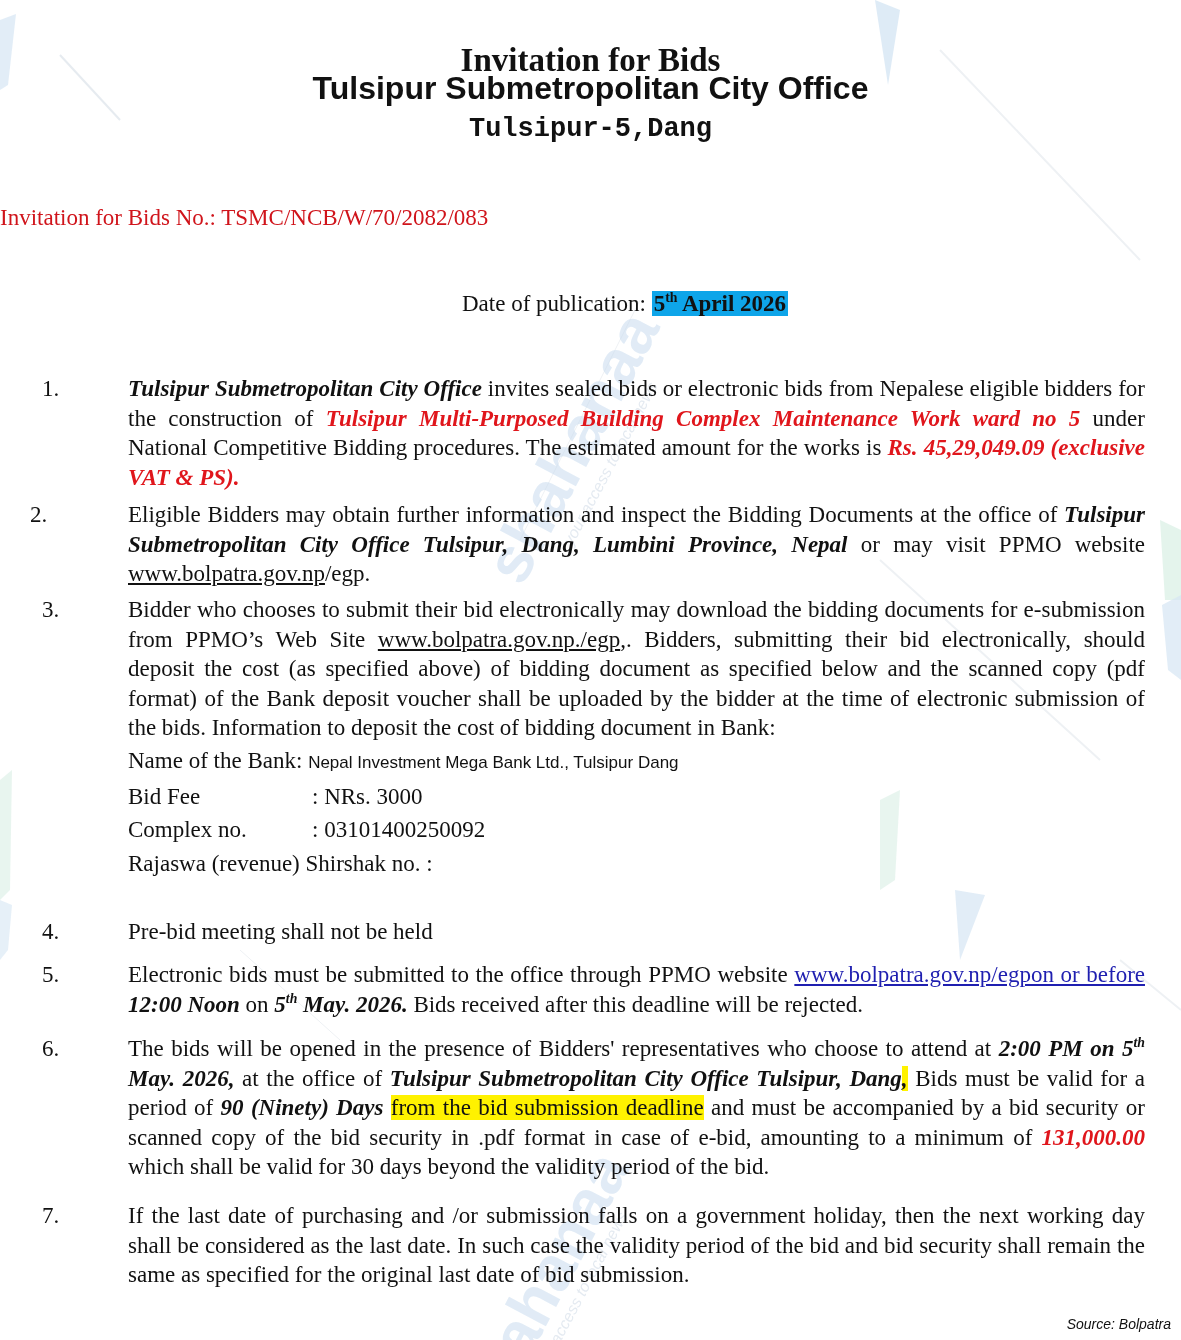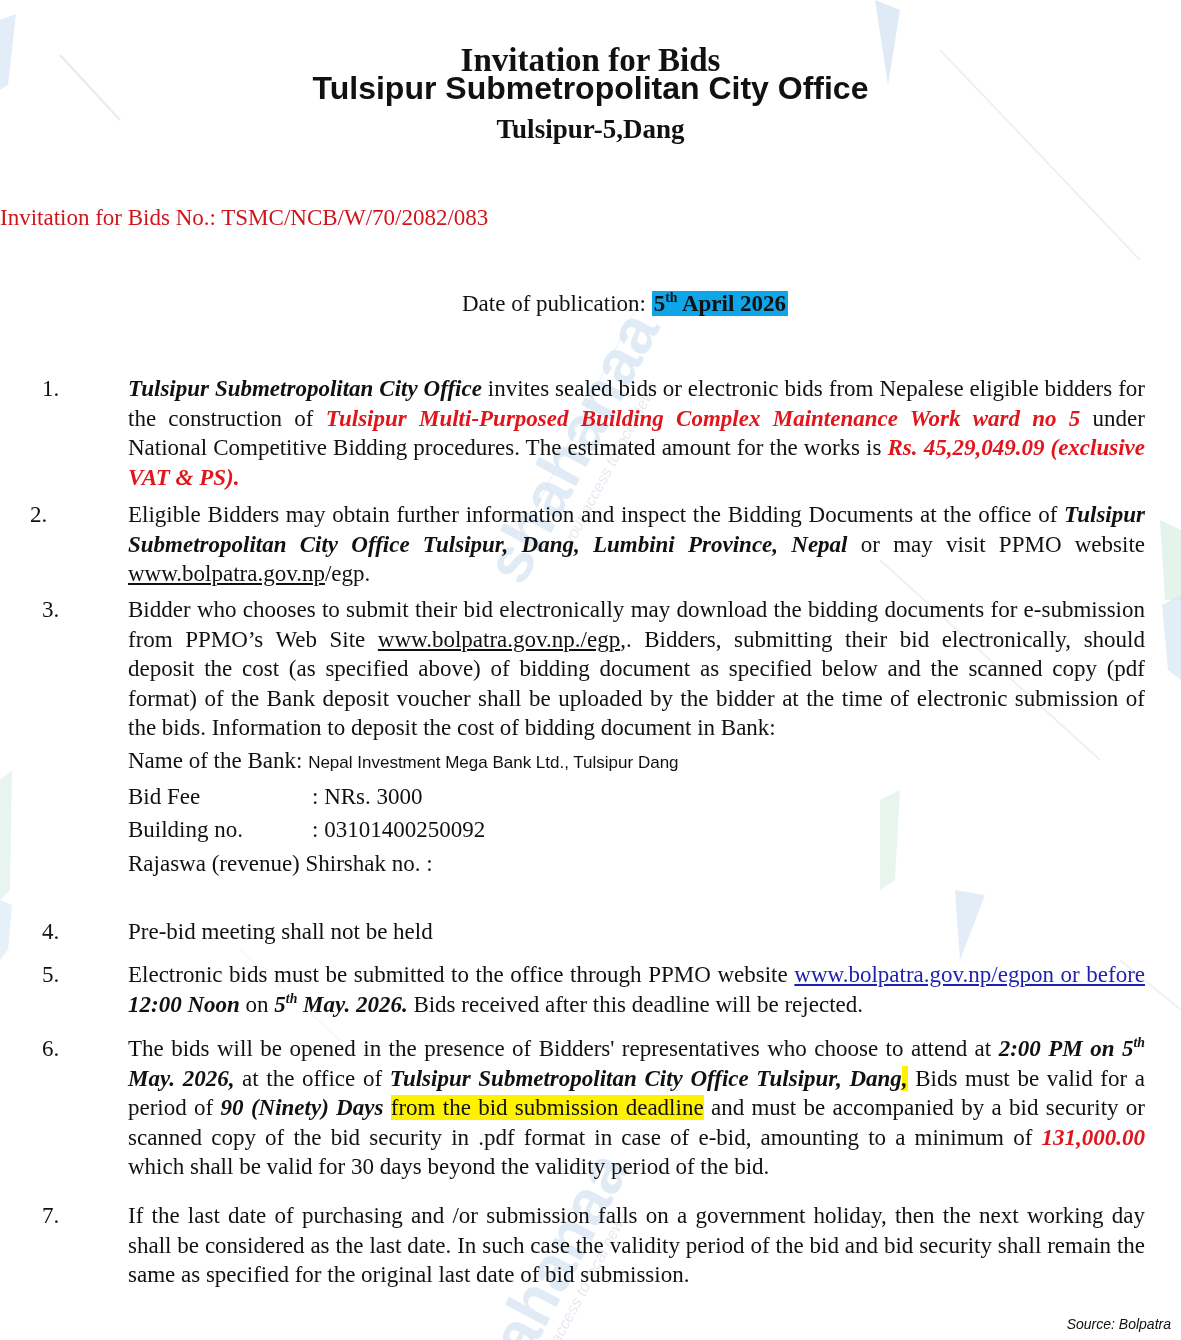--- a/index.html
+++ b/index.html
@@ -10,21 +10,21 @@
   .wm-text { position:absolute; font-family: "Liberation Sans", sans-serif; font-weight: bold;
              color: #c9dcef; opacity: .55; transform: rotate(-62deg); transform-origin: left top; }
   .wm-sub { position:absolute; font-family: "Liberation Sans", sans-serif; color: #d3dde8; opacity:.6;
             transform: rotate(-62deg); transform-origin: left top; font-style: italic; }
   .content { position: absolute; left: 0; top: 0; width: 1181px; height: 1340px; }
   .h1 { position:absolute; top: 42px; left: 0; width: 1181px; text-align:center;
         font-family: "Liberation Serif", serif; font-weight: bold; font-size: 33px; }
   .h2 { position:absolute; top: 70px; left: 0; width: 1181px; text-align:center;
         font-family: "Liberation Sans", sans-serif; font-weight: bold; font-size: 32px; }
   .h3 { position:absolute; top: 114px; left: 0; width: 1181px; text-align:center;
-        font-family: Liberation Serif, serif; font-weight: bold; font-size: 27px; }
+        font-family: Liberation Mono, monospace; font-weight: bold; font-size: 27px; }
   .ifb { position:absolute; top: 205px; left: 0; width: 1181px; 
          color: #d0141b; font-size: 23px; }
   .pub { position:absolute; top: 291px; left: 462px; font-size: 23px; }
   .hl { background: #0ea5e9; font-weight: bold; padding: 0 2px; }
   .red { color: #e0161c; font-weight: bold; font-style: italic; }
   .red-plain { color: #e0161c; font-style: italic; font-weight: bold; }
   .bi { font-weight: bold; font-style: italic; }
   .link { color: #1f1fb0; text-decoration: underline; }
   .ul { text-decoration: underline; }
   sup { font-size: 0.6em; line-height: 0; }
@@ -93,21 +93,21 @@
   <div class="item" style="top:595px;">
     <span class="num">3.</span>
     <div class="body">
       <span>Bidder who chooses to submit their bid electronically may download the bidding documents for e-submission from PPMO’s Web Site </span><span class="ul">www.bolpatra.gov.np./egp</span><span>,. Bidders, submitting their bid electronically, should deposit the cost (as specified above) of bidding document as specified below and the scanned copy (pdf format) of the Bank deposit voucher shall be uploaded by the bidder at the time of electronic submission of the bids. Information to deposit the cost of bidding document in Bank:</span>
     </div>
   </div>
 
   <div class="bank" style="top:744px;">
     <div class="row"><span>Name of the Bank: </span><span class="sans">Nepal Investment Mega Bank Ltd., Tulsipur Dang</span></div>
     <div class="row"><span class="lbl">Bid Fee</span><span>: NRs. 3000</span></div>
-    <div class="row"><span class="lbl">Building no.</span><span>: 03101400250092</span></div>
+    <div class="row"><span class="lbl">Complex no.</span><span>: 03101400250092</span></div>
     <div class="row"><span>Rajaswa (revenue) Shirshak no. :</span></div>
   </div>
 
   <div class="item" style="top:917px;">
     <span class="num">4.</span>
     <div class="body">Pre-bid meeting shall not be held</div>
   </div>
 
   <div class="item" style="top:960px;">
     <span class="num">5.</span>

